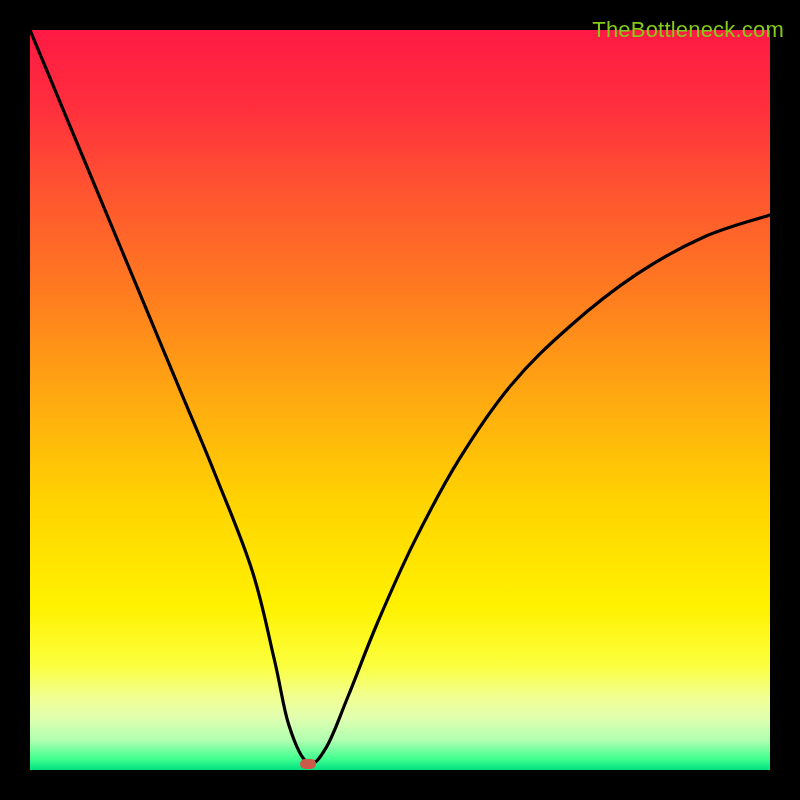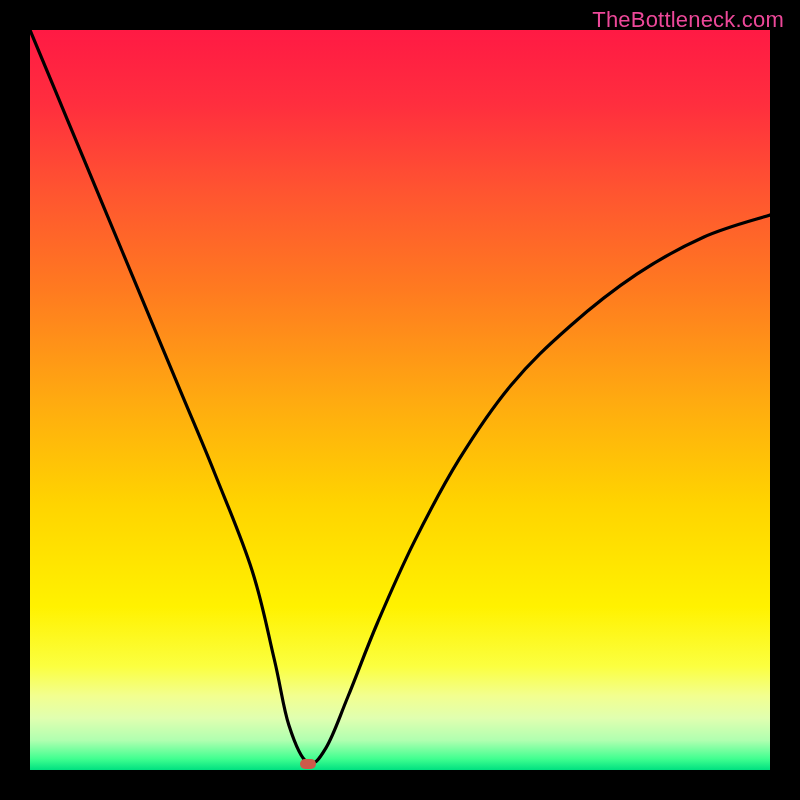--- a/index.html
+++ b/index.html
@@ -42,25 +42,25 @@
   }
   .marker {
     position: absolute;
     width: 16px;
     height: 10px;
     border-radius: 5px;
     transform: translate(-50%, -50%);
   }
   .watermark {
     position: absolute;
-    top: 7px;
+    top: 17px;
     right: 16px;
     font-family: Arial, Helvetica, sans-serif;
     font-size: 22px;
-    color: #ec4899;
+    color: #84cc16;
     letter-spacing: 0.2px;
   }
 </style>
 </head>
 <body>
 
 <div class="frame">
 
   <div class="plot-area">
     <svg class="gradient" viewBox="0 0 740 740" preserveAspectRatio="none">

